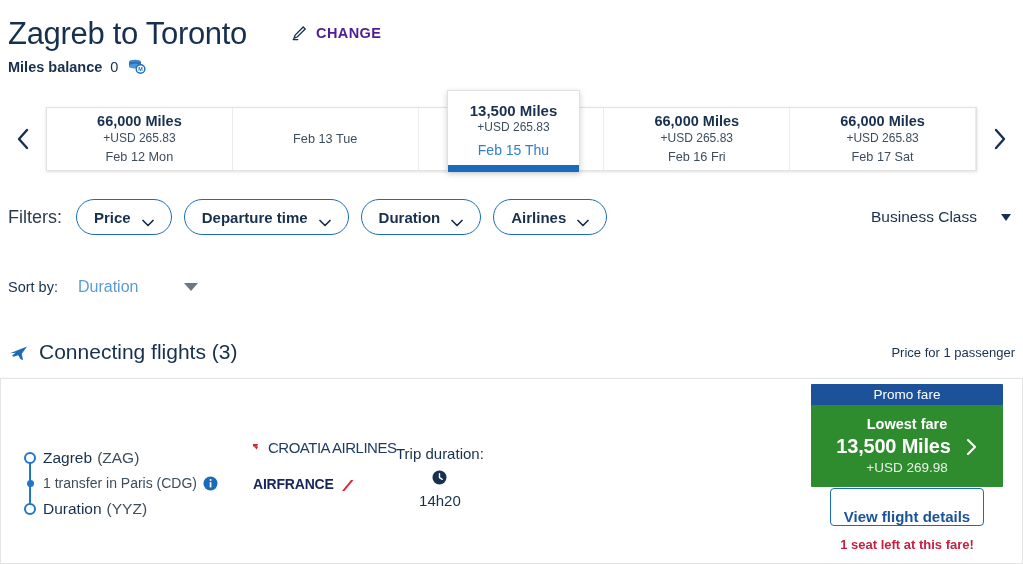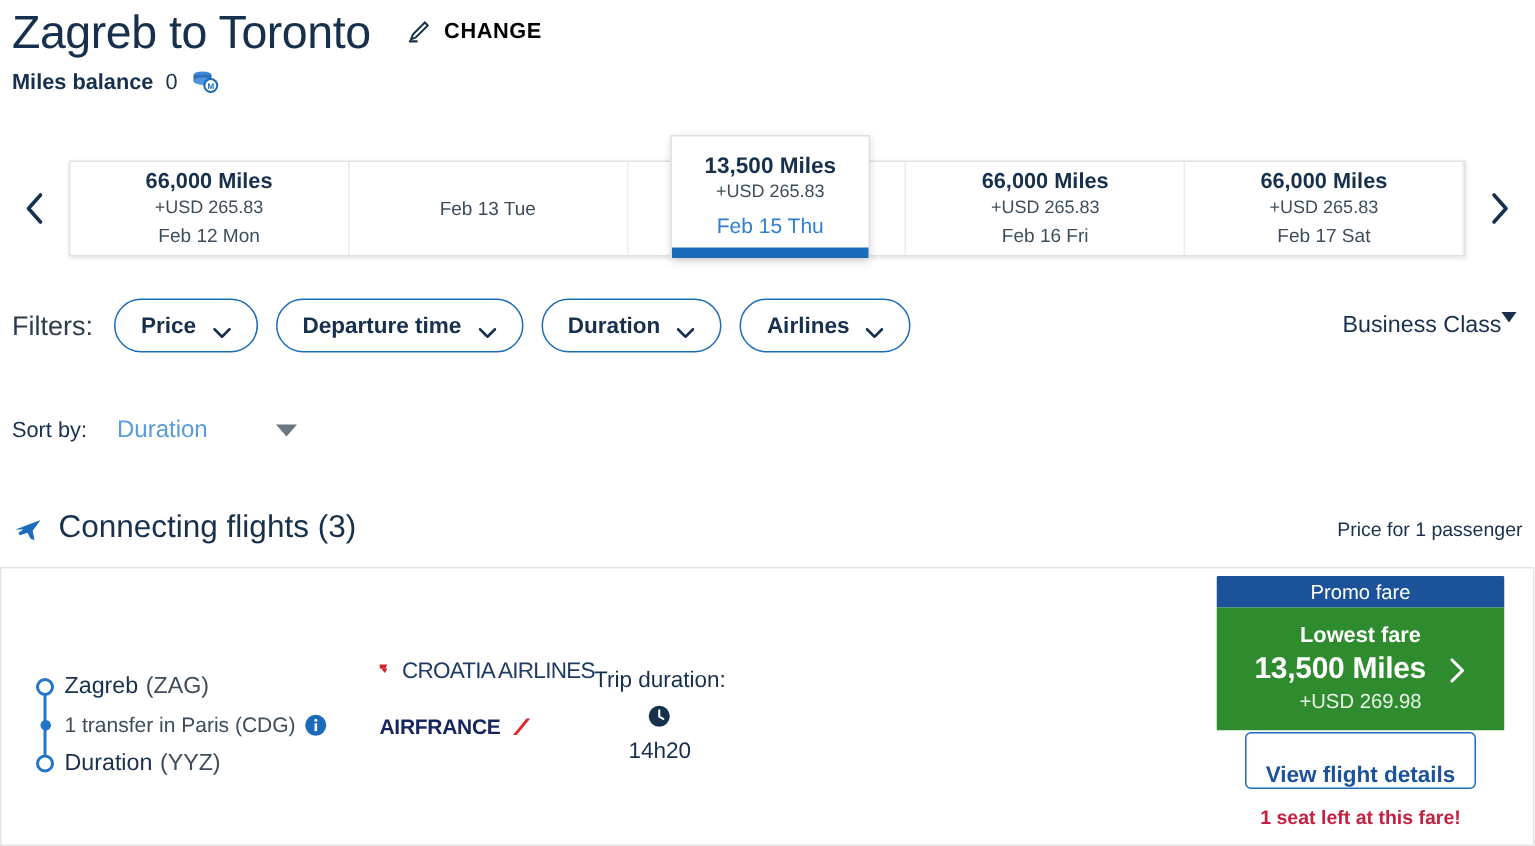--- a/index.html
+++ b/index.html
@@ -8,32 +8,32 @@
     width: 1023px; height: 564px;
     background: #ffffff;
     font-family: "Liberation Sans", sans-serif;
     color: #1b2a3d;
     overflow: hidden;
   }
   .page { position: relative; width: 1023px; height: 564px; }
 
   
   .header { padding: 0 8px; }
-  .title-row { display: flex; align-items: baseline; gap: 24px; padding-top: 2px; }
+  .title-row { display: flex; align-items: baseline; gap: 44px; padding-top: 14px; }
   .route-title {
     font-size: 31px; font-weight: 400; color: #17304d;
     letter-spacing: -0.3px; line-height: 40px;
   }
   .change-btn {
     display: flex; align-items: center; gap: 7px;
     cursor: pointer; position: relative; top: -2px;
   }
   .pencil-icon { width: 18px; height: 18px; display: block; }
   .change-label {
-    font-size: 14.5px; font-weight: 700; color: #000000;
+    font-size: 14.5px; font-weight: 700; color: #4c1d95;
     letter-spacing: 0.4px;
   }
   .miles-row { display: flex; align-items: center; gap: 8px; margin-top: 4px; }
   .miles-label { font-size: 14.5px; font-weight: 700; color: #17304d; }
   .miles-value { font-size: 14.5px; font-weight: 400; color: #17304d; }
   .coins-icon { width: 21px; height: 17px; display: block; }
 
   
   .carousel {
     position: absolute; left: 0; top: 95px; width: 1023px; height: 88px;
@@ -86,21 +86,21 @@
   .filters-label { font-size: 18px; color: #2d3c4d; margin-right: 14px; }
   .pill {
     display: flex; align-items: center; gap: 11px;
     height: 36px; padding: 0 17px; margin-right: 12px;
     border: 1px solid #1c6bba; border-radius: 19px;
     background: #fff; cursor: pointer;
   }
   .pill-label { font-size: 15px; font-weight: 700; color: #17304d; }
   .chev { width: 12px; height: 8px; display: block; }
   .cabin-select {
-    margin-left: auto; display: flex; align-items: flex-start; gap: 0;
+    margin-left: auto; display: flex; align-items: center; gap: 24px;
     cursor: pointer; padding-right: 4px;
   }
   .cabin-label { font-size: 15.5px; color: #17304d; }
   .caret-solid {
     width: 0; height: 0; border-left: 5.5px solid transparent;
     border-right: 5.5px solid transparent; border-top: 7px solid #17304d;
   }
 
   
   .sort-row {

